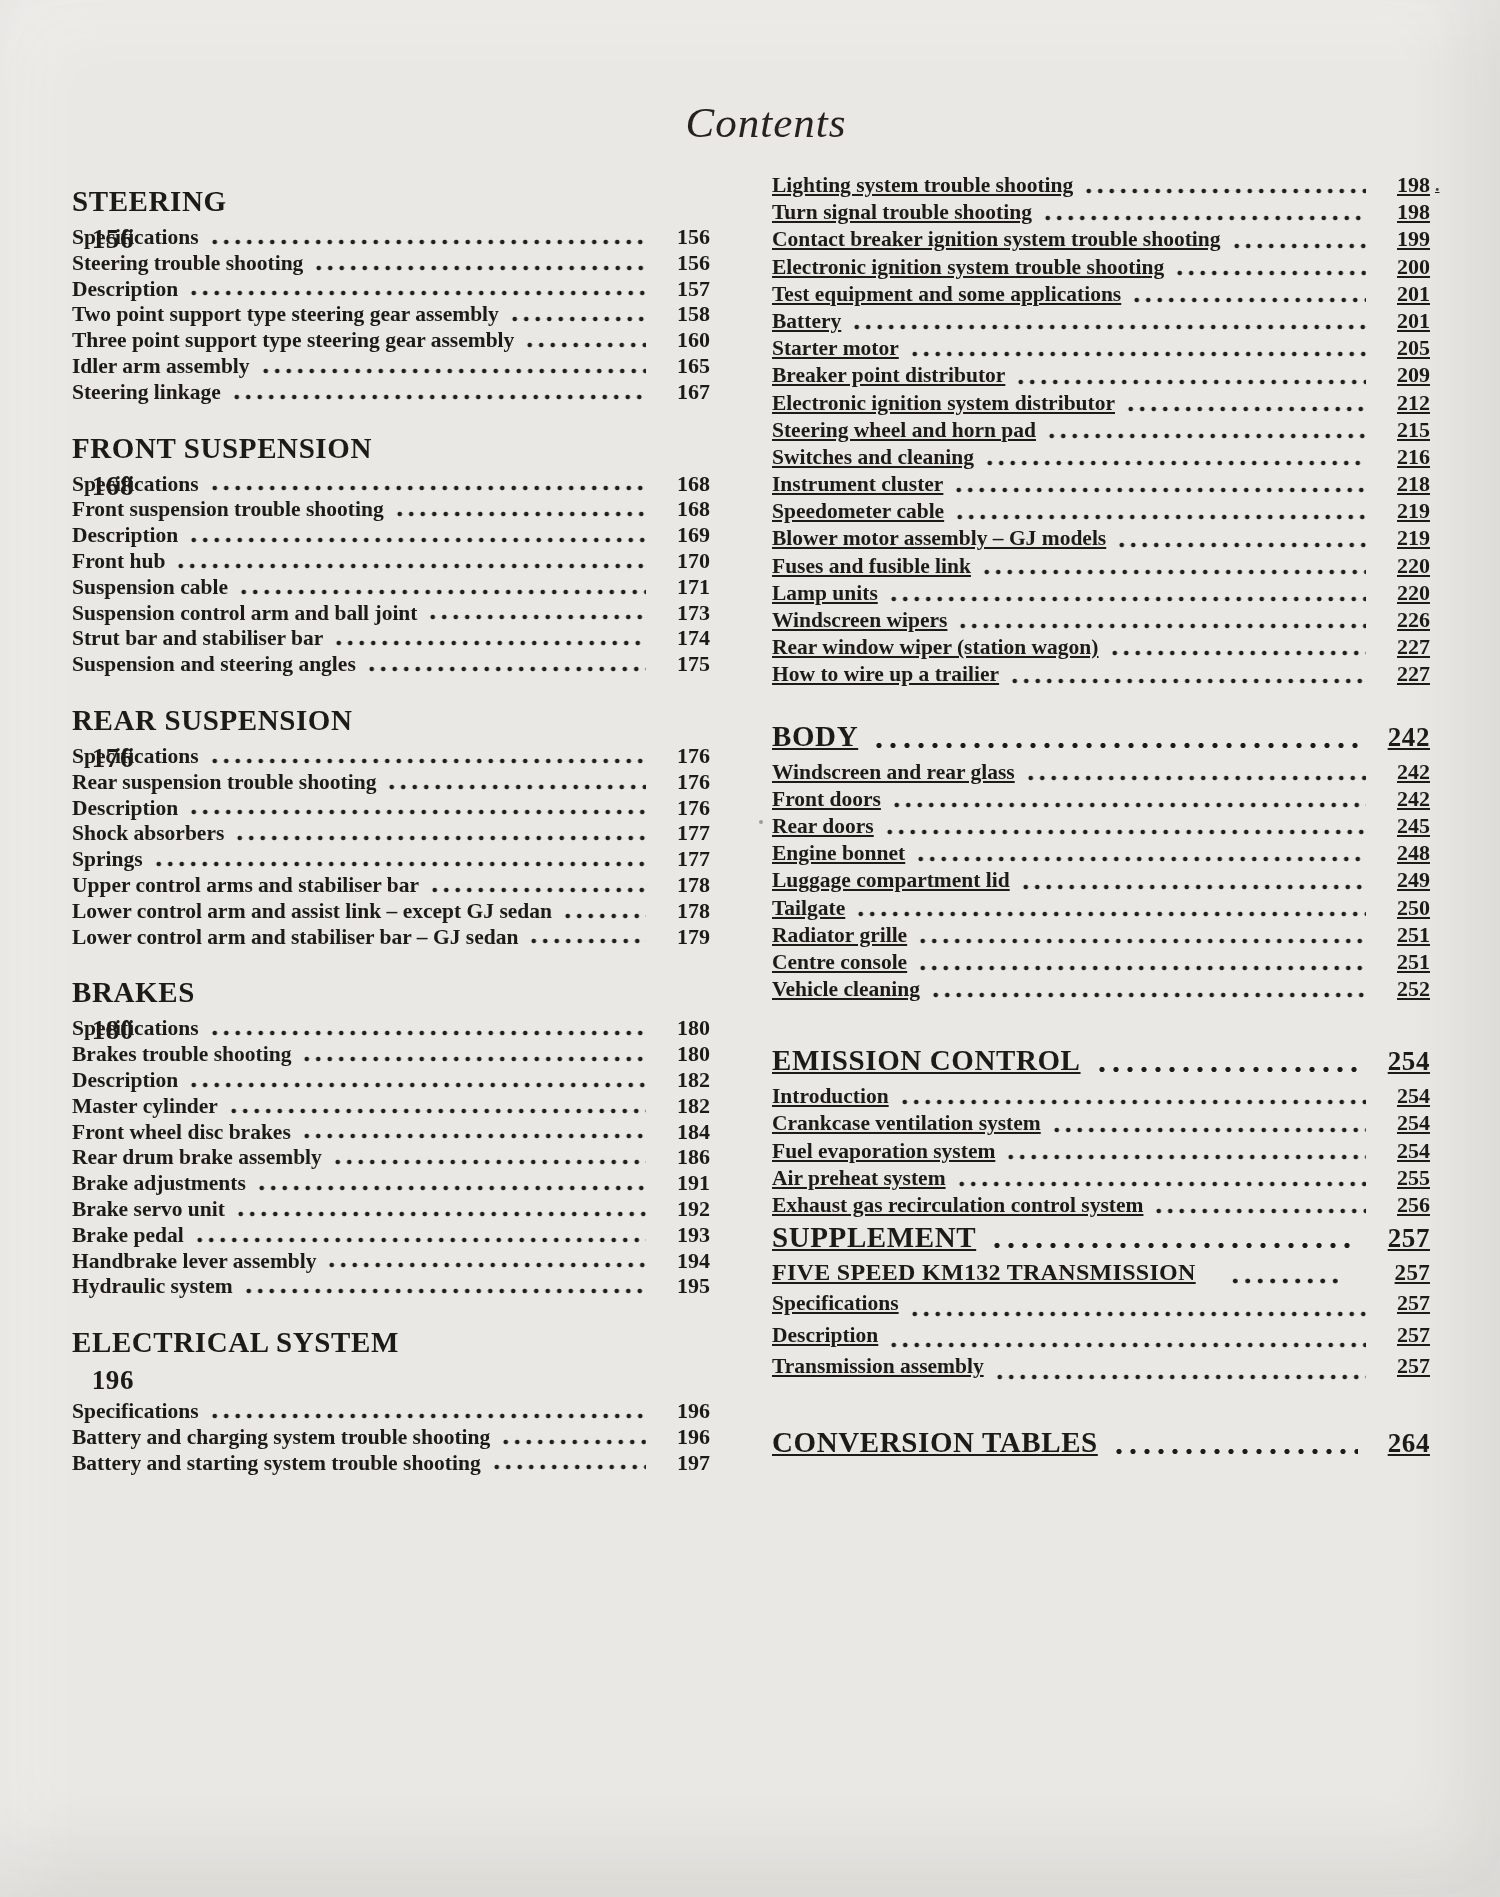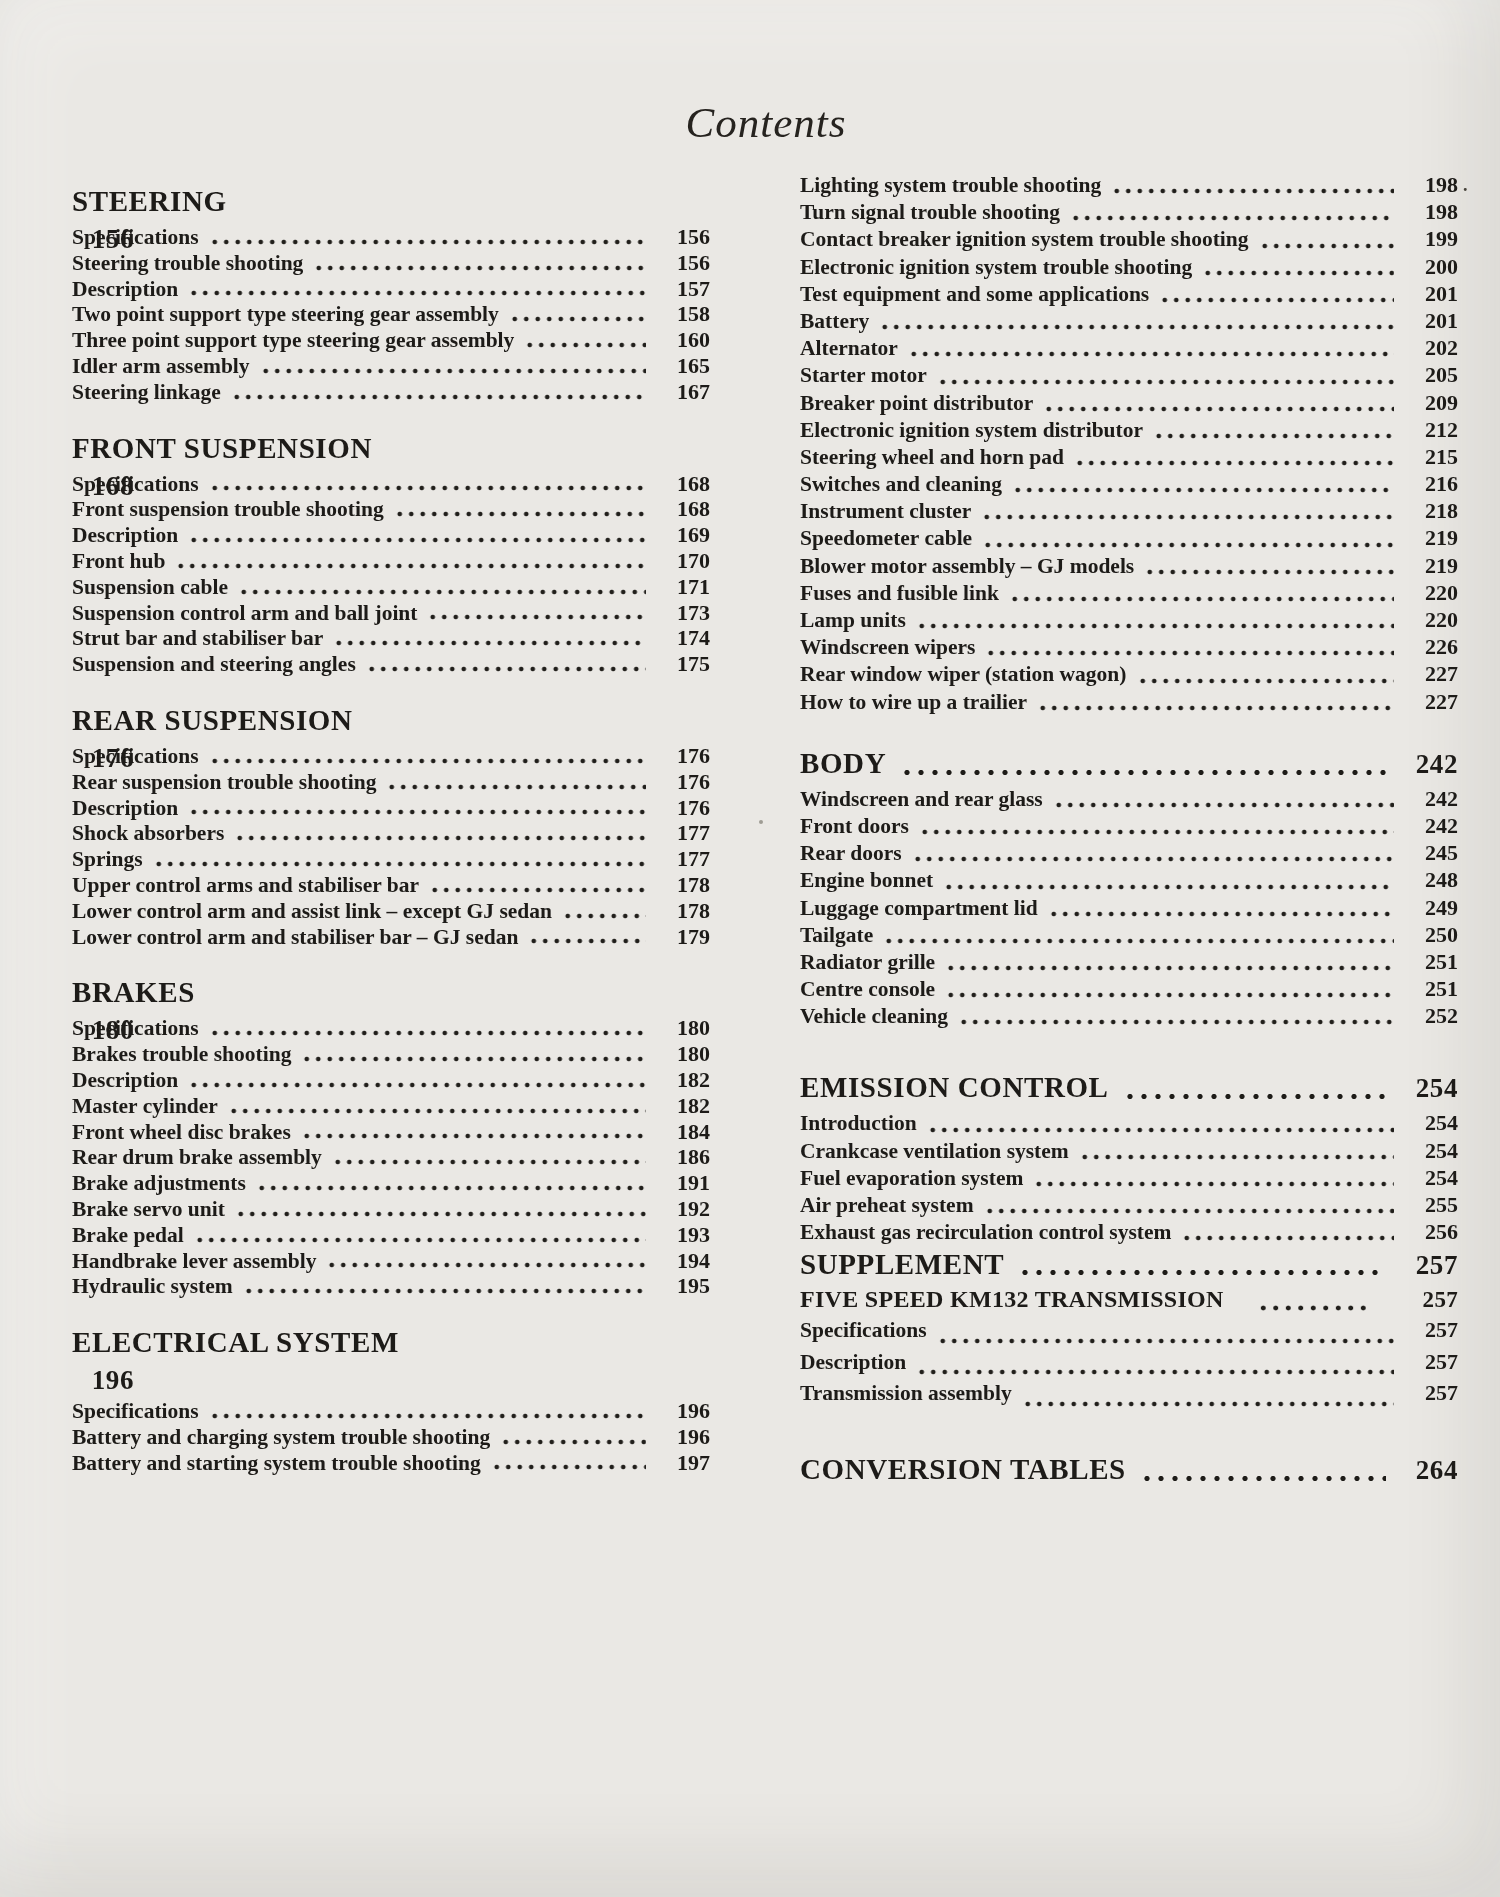--- a/index.html
+++ b/index.html
@@ -16,21 +16,21 @@
   }
   .doc-title {
     position:absolute; top:98px; left:16px; width:100%;
     text-align:center;
     font-style:italic; font-weight:400;
     font-size:43px; letter-spacing:1px;
     color:#26231f;
   }
   .col { position:absolute; }
   .col-left  { left:72px;  top:185px; width:638px; }
-  .col-right { left:800px; top:172px; width:658px; }
+  .col-right { left:772px; top:172px; width:658px;text-decoration:underline; }
 
   .section { margin-top:27px; }
   .col-right .section { margin-top:31px; }
   .col-left .section:first-child,
   .col-right .section:first-child { margin-top:0; }
   .section.spaced { margin-top:41px; }
   .section.tight  { margin-top:2px; }
 
   .row { display:flex; align-items:baseline; }
   .col-left  .row.entry { height:25.8px; }
@@ -333,25 +333,20 @@
           <span class="label">Test equipment and some applications</span>
           <span class="leader"></span>
           <span class="page">201</span>
         </div>
         <div class="row entry">
           <span class="label">Battery</span>
           <span class="leader"></span>
           <span class="page">201</span>
         </div>
         <div class="row entry">
-          <span class="label">Alternator</span>
-          <span class="leader"></span>
-          <span class="page">202</span>
-        </div>
-        <div class="row entry">
           <span class="label">Starter motor</span>
           <span class="leader"></span>
           <span class="page">205</span>
         </div>
         <div class="row entry">
           <span class="label">Breaker point distributor</span>
           <span class="leader"></span>
           <span class="page">209</span>
         </div>
         <div class="row entry">

